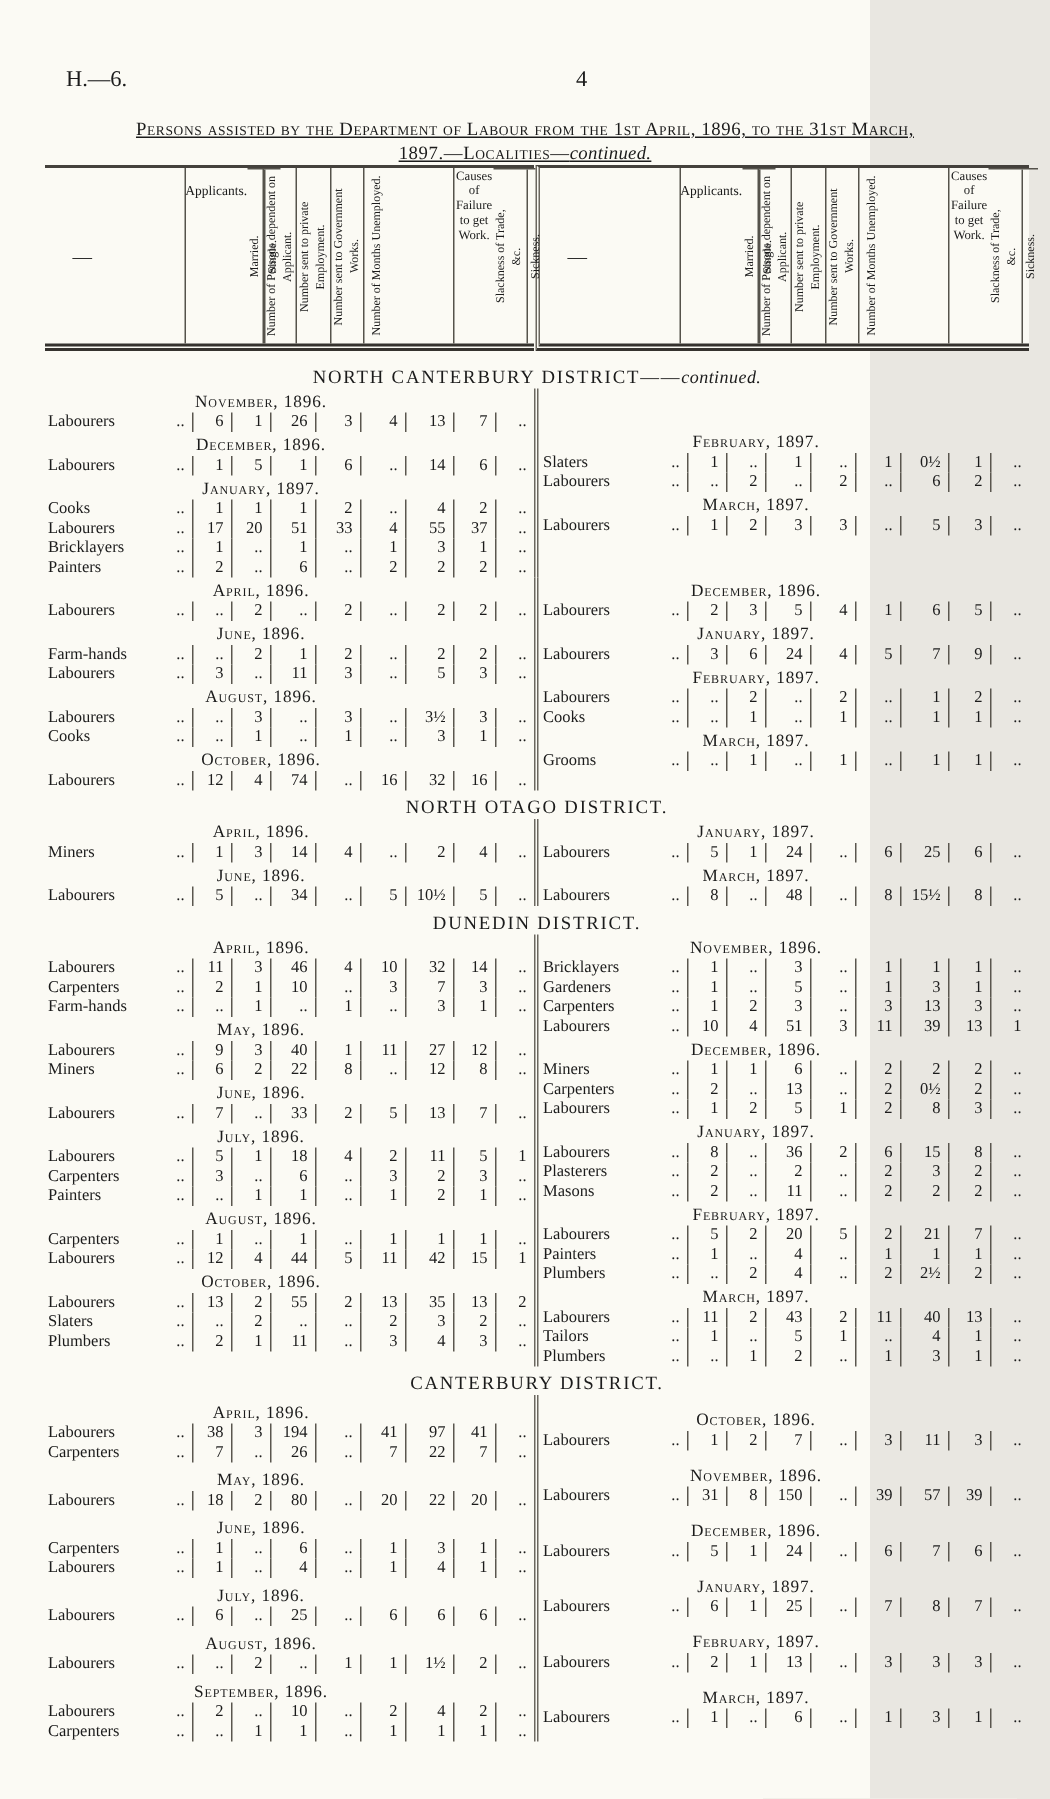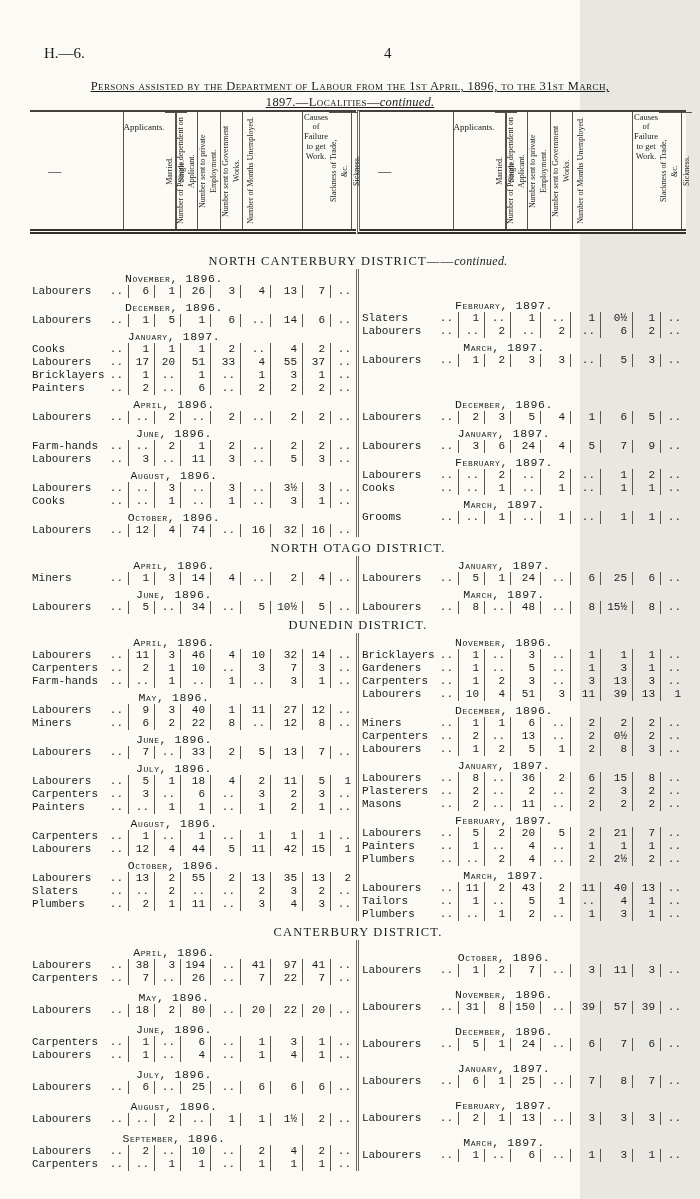--- a/index.html
+++ b/index.html
@@ -32,25 +32,25 @@
   .hdr-sub { flex:1; display:flex; border-top:1px solid #55524b; }
   .hdr-sub .vcell { flex:1; display:flex; align-items:center; justify-content:center; }
   .hdr-sub .vcell + .vcell { border-left:1px solid #55524b; }
   .vcol { display:flex; align-items:center; justify-content:center; border-left:1px solid #55524b; }
   .w-dep { width:30px; } .w-priv { width:30px; } .w-govt { width:30px; } .w-months { width:32px; }
   .vtxt { display:block; writing-mode:vertical-rl; transform:rotate(180deg);
           font-size:8px; line-height:1.35; text-align:center; max-height:114px; }
   .hdr-sub .vtxt { max-height:72px; }
 
   
-  #sections { margin-top:20px; }
+  #sections { margin-top:10px; }
   .district-heading { text-align:center; font-size:12.5px; letter-spacing:1.2px;
                       margin:4px 0 1px; height:14px; line-height:14px; }
   .district-heading i { font-size:12px; letter-spacing:0.3px; }
-  .sec-cols { display:flex; align-items:stretch;font-family:Liberation Mono, monospace; }
+  .sec-cols { display:flex; align-items:stretch; }
   .half { width:326px; }
   .half.right { width:330px; border-left:3px double #6b675f; padding-left:1px; }
   .month-heading { font-variant:small-caps; font-size:11.5px; letter-spacing:0.6px;
                    text-align:center; padding-right:38px; margin:3px 0 0 0; height:13px; line-height:13px; }
   .row { display:flex; height:13px; font-size:11px; line-height:13px; }
   .occ { width:98px; display:flex; justify-content:space-between; padding:0 5px 0 2px; }
   .occ-name { white-space:nowrap; }
   .val { text-align:right; padding-right:5px; border-left:1px solid #5a564e; white-space:nowrap; }
   .val.c0 { width:26px; } .val.c1 { width:26px; } .val.c2 { width:30px; } .val.c3 { width:30px; }
   .val.c4 { width:30px; } .val.c5 { width:32px; } .val.c6 { width:28px; } .val.c7 { width:26px; }

